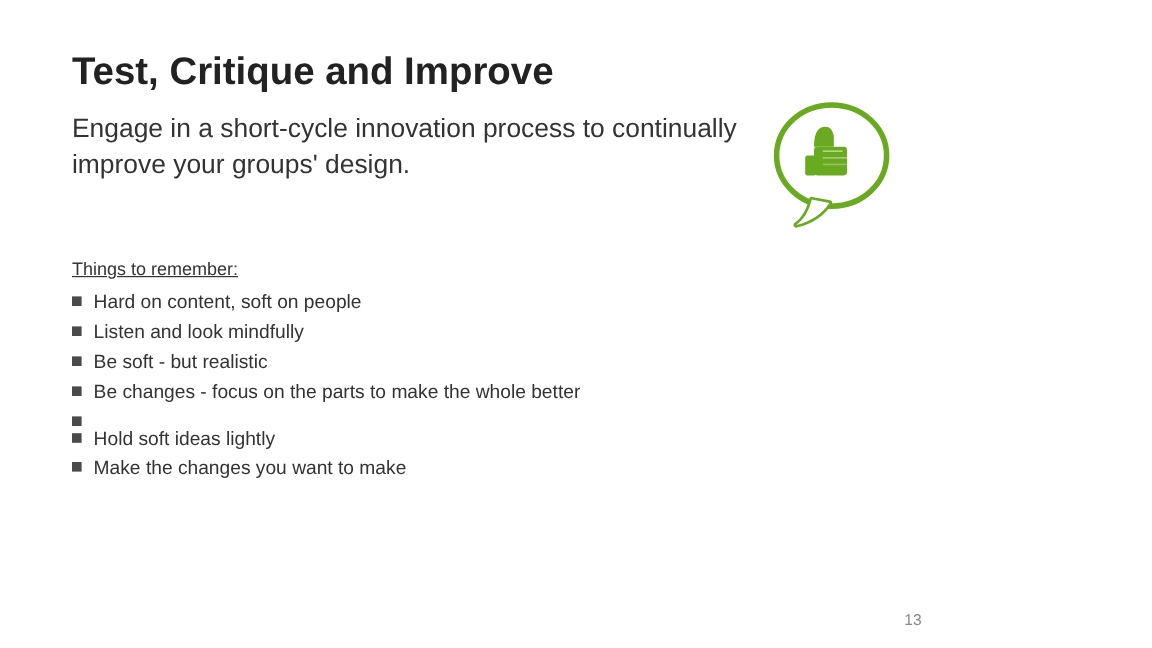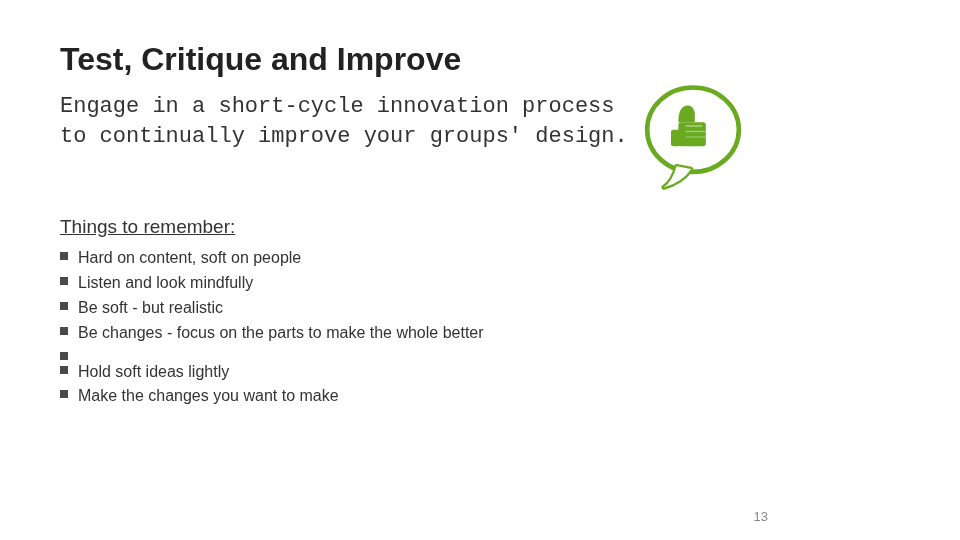--- a/index.html
+++ b/index.html
@@ -38,32 +38,31 @@
       align-items: flex-start;
       justify-content: space-between;
       margin-bottom: 24px;
     }
 
     .subtitle-text {
       font-size: 22px;
       color: #333333;
       line-height: 1.35;
       max-width: 600px;
-      font-family: Liberation Mono, monospace;
     }
 
     .thumbs-up-icon {
       width: 110px;
       height: 110px;
       margin-top: -10px;
       flex-shrink: 0;
     }
 
     .things-label {
-      font-size: 19px;
+      font-size: 15px;
       color: #333333;
       text-decoration: underline;
       margin-bottom: 8px;
     }
 
     .bullet-list {
       list-style: none;
       padding: 0;
     }
 

